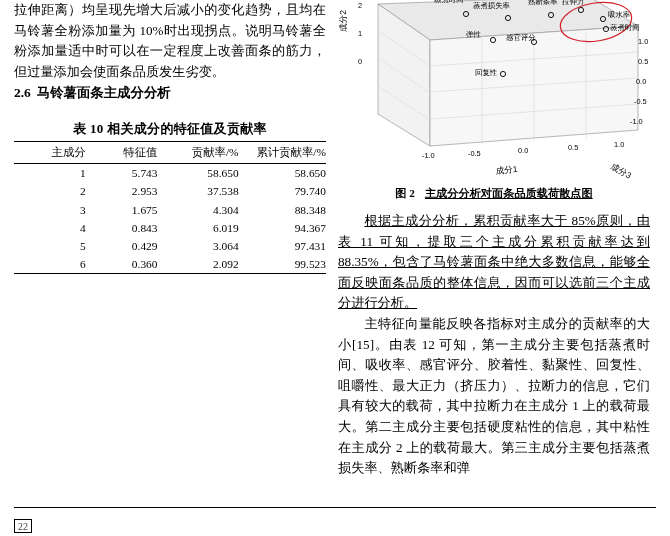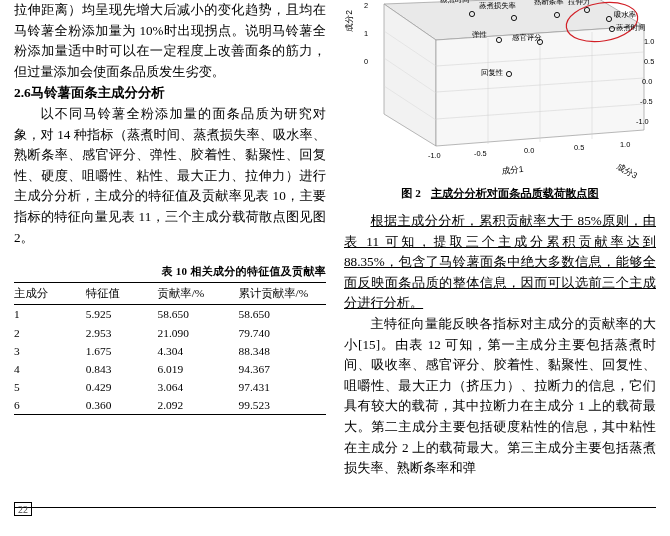--- a/index.html
+++ b/index.html
@@ -12,56 +12,56 @@
     position:relative;
   }
   .page{
     position:relative;
     width:670px;height:536px;
     box-sizing:border-box;
     padding:0 14px;
   }
   .cols{
     display:flex;
-    gap:18px;
+    gap:12px;
     width:642px;
   }
   .col{width:312px;}
   p{margin:0;}
   .body-text{
     font-size:13.2px;
     line-height:20.6px;
     text-align:justify;
     text-justify:inter-ideograph;
   }
   .indent{text-indent:2em;}
   .sec-head{
     font-size:13.4px;
     line-height:20.6px;
     font-weight:bold;
     margin-top:1px;
   }
-  .sec-head .num{}
+  .sec-head .num{margin-right:6px;}
   
   .tbl-wrap{margin-top:16px;}
   .tbl-title{
-    font-size:11px;
+    font-size:13px;
     font-weight:bold;
-    text-align:right;
+    text-align:center;
     margin-bottom:3px;
     letter-spacing:.3px;
   }
   table.data{
     border-collapse:collapse;
     width:100%;
     font-size:11.4px;
     font-family:"Liberation Serif", serif;
   }
   table.data th,table.data td{
-    text-align:left;
+    text-align:right;
     padding:3.1px 0;
     font-weight:normal;
   }
   table.data thead th{
     border-top:1.1px solid #000;
     border-bottom:.8px solid #000;
     font-size:11.4px;
   }
   table.data tbody tr:last-child td{border-bottom:1.1px solid #000;}
   
@@ -74,21 +74,21 @@
     font-size:11.2px;
     text-align:center;
     margin-top:4px;
     font-weight:bold;
   }
   .fig-cap .lbl{margin-right:10px;}
   .fig-cap .txt{font-weight:bold;text-decoration:underline;}
   
   .pagenum{
     position:absolute;
-    left:14px;bottom:20px;
+    left:14px;bottom:3px;
     font-size:10px;
     border:1px solid #000;
     padding:1px 3px 0 3px;
     line-height:11px;
     color:#444;
   }
   .rule{
     position:absolute;
     left:14px;right:14px;
     bottom:28px;
@@ -105,44 +105,43 @@
   <div class="cols">
 
     <div class="col">
 
       <p class="body-text">拉伸距离）均呈现先增大后减小的变化趋势，且均在马铃薯全粉添加量为 10%时出现拐点。说明马铃薯全粉添加量适中时可以在一定程度上改善面条的筋力，但过量添加会使面条品质发生劣变。</p>
 
       <p class="sec-head">
         <span class="num">2.6</span><span>马铃薯面条主成分分析</span>
       </p>
 
-      <p class="body-text indent">以不同马铃薯全粉添加量的面条品质为研究对象，对 14 种指标（蒸煮时间、蒸煮损失率、吸水率、熟断条率、感官评分、弹性、胶着性、黏聚性、回复性、硬度、咀嚼性、粘性、最大正力、拉伸力）进行主成分分析，主成分的特征值及贡献率见表 10，主要指标的特征向量见表 11，三个主成分载荷散点图见图 2。</p>
 
       <div class="tbl-wrap">
         <div class="tbl-title">表 10   相关成分的特征值及贡献率</div>
         <table class="data">
           <thead>
             <tr>
               <th style="width:23%">主成分</th>
               <th style="width:23%">特征值</th>
               <th style="width:26%">贡献率/%</th>
               <th style="width:28%">累计贡献率/%</th>
             </tr>
           </thead>
           <tbody>
             <tr>
               <td>1</td>
-              <td>5.925</td>
+              <td>5.743</td>
               <td>58.650</td>
               <td>58.650</td>
             </tr>
             <tr>
               <td>2</td>
               <td>2.953</td>
-              <td>21.090</td>
+              <td>37.538</td>
               <td>79.740</td>
             </tr>
             <tr>
               <td>3</td>
               <td>1.675</td>
               <td>4.304</td>
               <td>88.348</td>
             </tr>
             <tr>
               <td>4</td>

